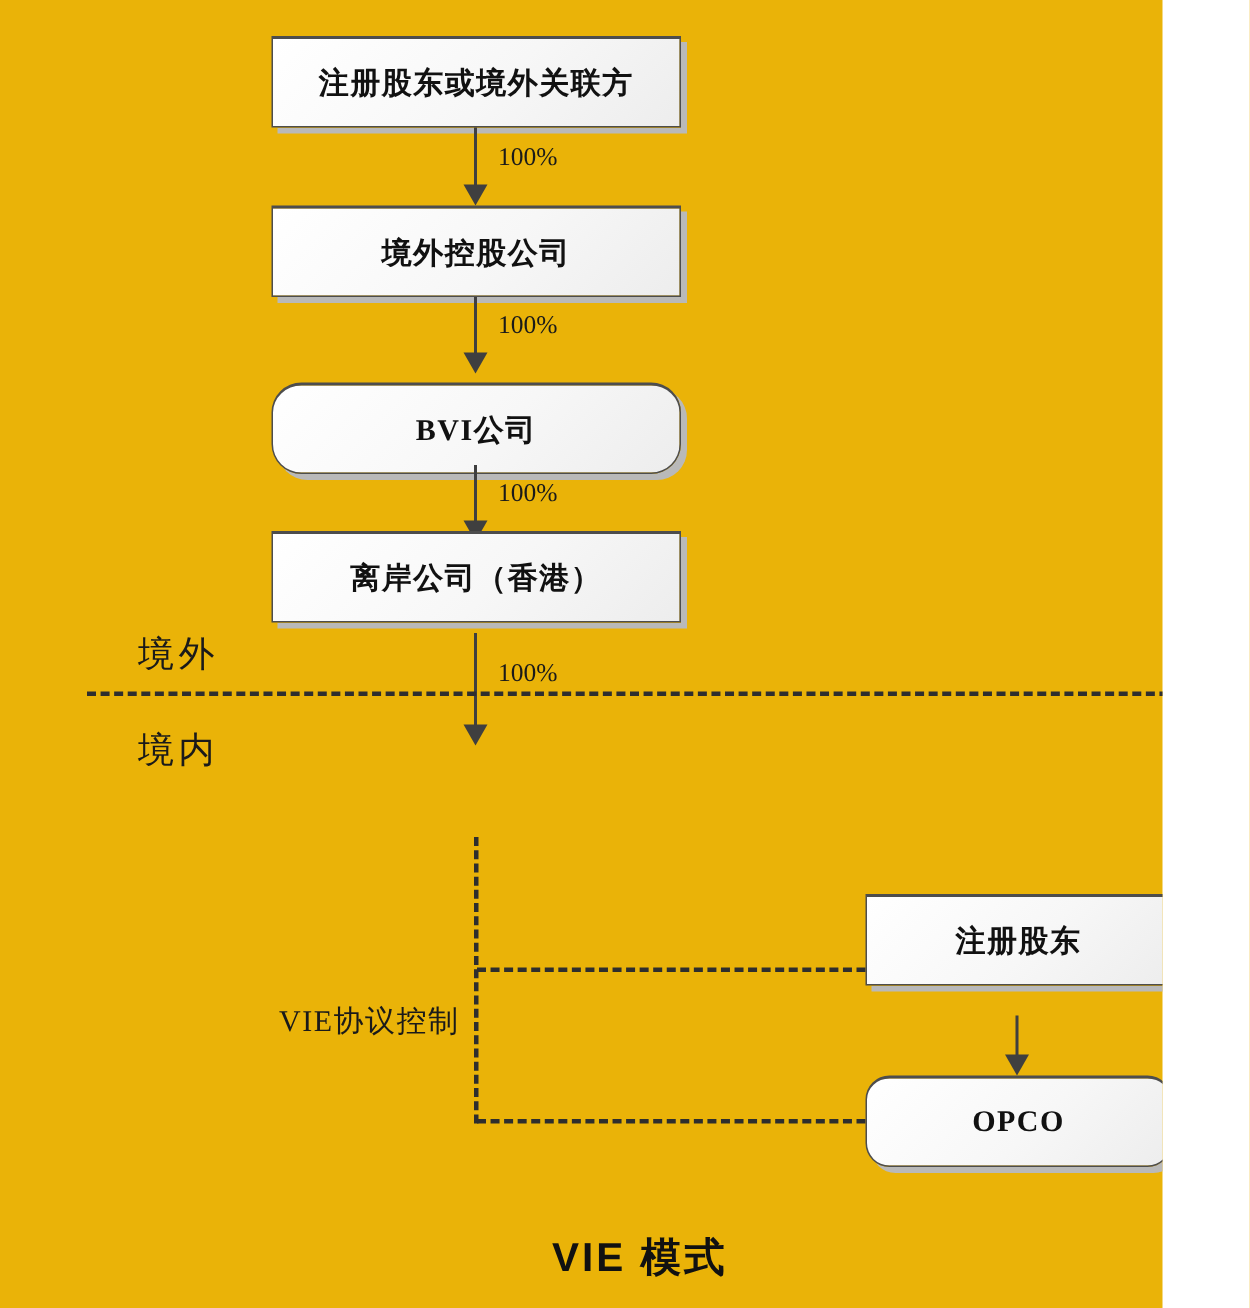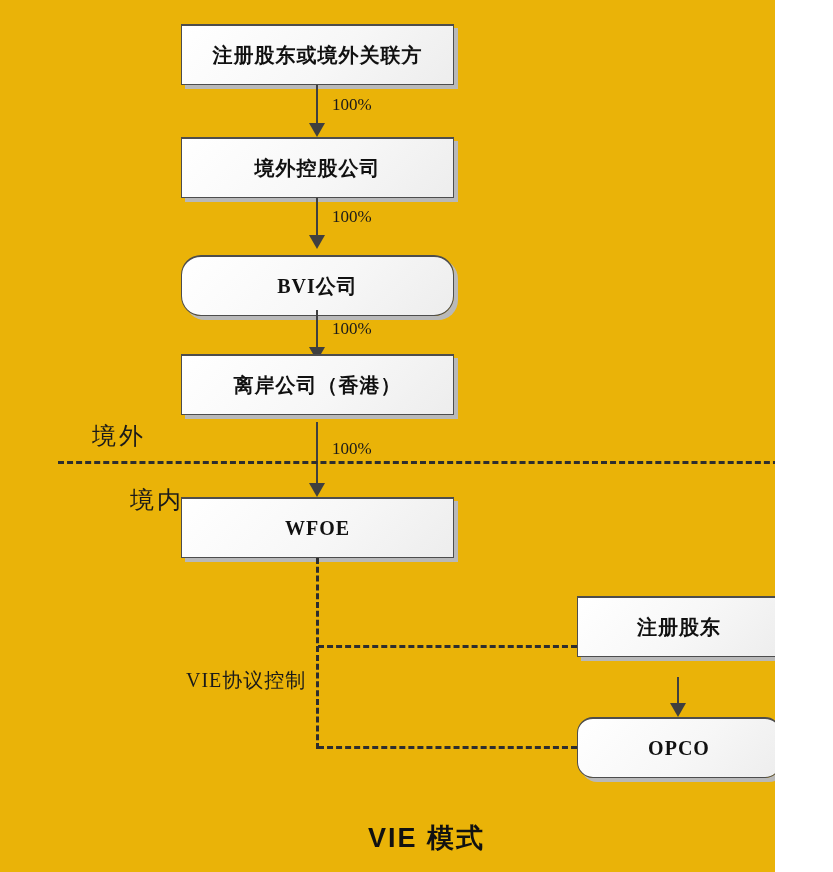--- a/index.html
+++ b/index.html
@@ -97,21 +97,21 @@
 
   
   .region-label {
     position: absolute;
     left: 92px;
     font-size: 24px;
     letter-spacing: 3px;
     color: #1a1a1a;
   }
   .overseas { top: 420px; }
-  .domestic { top: 484px; margin-left: 38px; }
+  .domestic { top: 484px; }
   .vie-label {
     position: absolute;
     left: 186px;
     top: 667px;
     font-size: 20px;
     letter-spacing: 1px;
     color: #1a1a1a;
   }
   .title {
     position: absolute;
@@ -160,23 +160,20 @@
   </div>
 
   <div class="shaft s4"></div>
   <div class="head h4"></div>
   <div class="pct p4">100%</div>
 
   <div class="region-label overseas">境外</div>
   <div class="dash-h border-line"></div>
   <div class="region-label domestic">境内</div>
 
-  <div class="ebox chain b5">
-    <span>WFOE</span>
-  </div>
 
   <div class="dash-v vie-v"></div>
   <div class="dash-h vie-h1"></div>
   <div class="dash-h vie-h2"></div>
   <div class="vie-label">VIE协议控制</div>
 
   <div class="ebox rightbox r1">
     <span>注册股东</span>
   </div>
 

